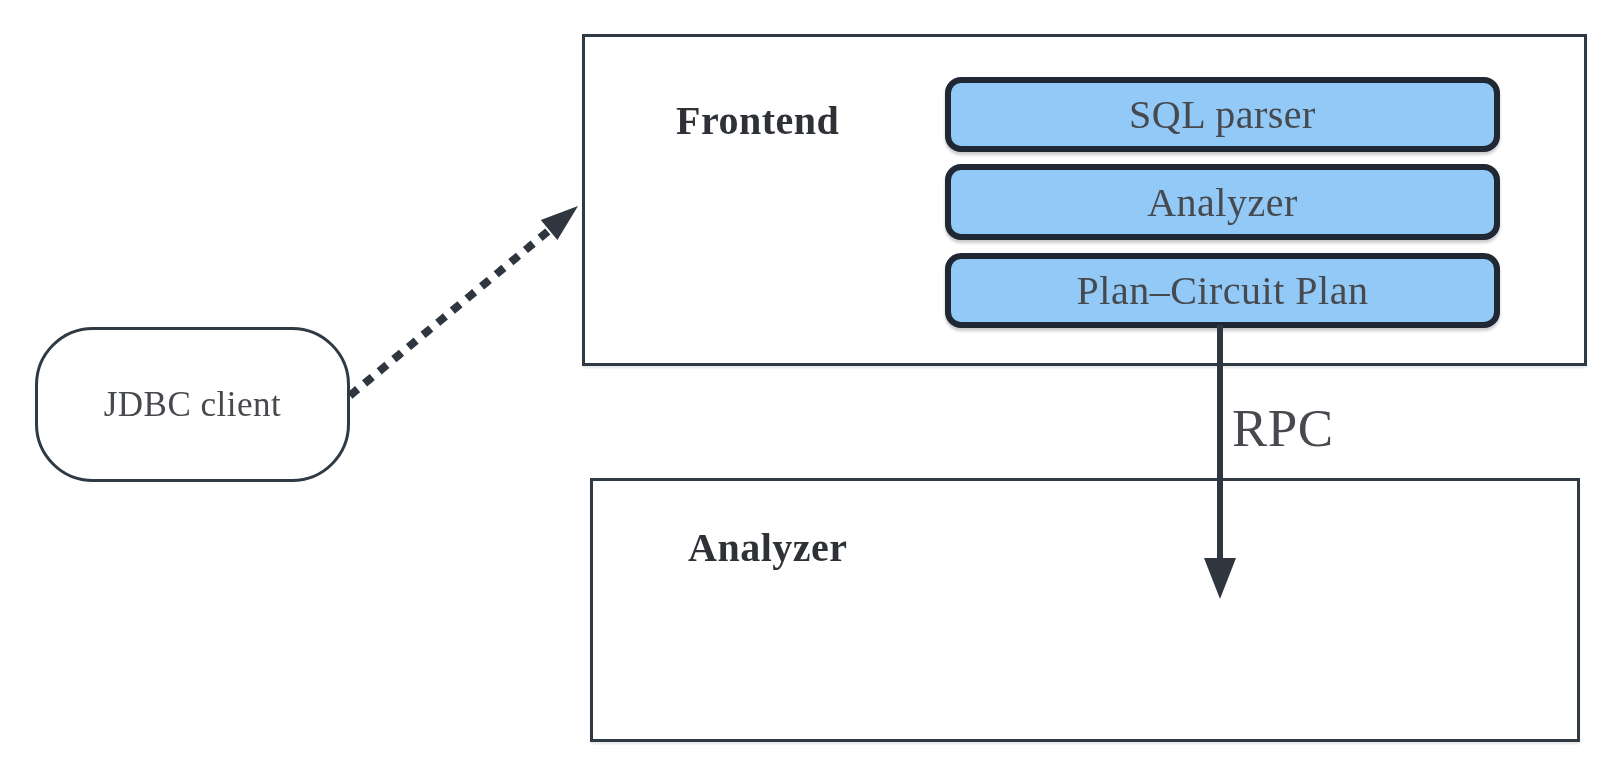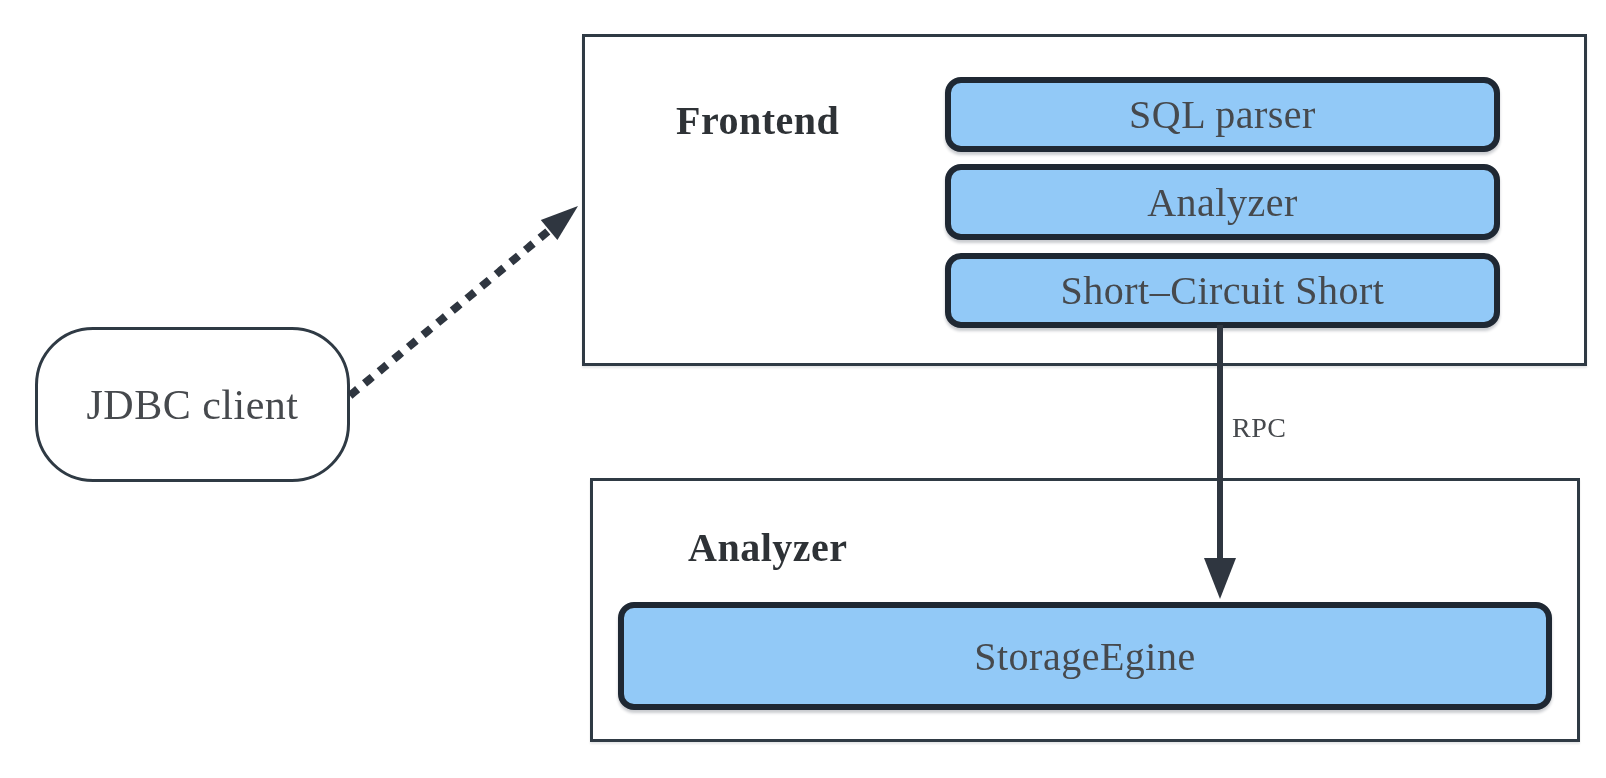--- a/index.html
+++ b/index.html
@@ -69,31 +69,31 @@
   
   .stadium {
     position: absolute;
     left: 35px; top: 327px; width: 315px; height: 155px;
     background: #ffffff;
     border: 3px solid var(--container-border);
     border-radius: 58px;
     display: flex;
     align-items: center;
     justify-content: center;
-    font-size: 42px;
+    font-size: 35px;
     color: var(--label-text);
     white-space: nowrap;
     letter-spacing: 0.5px;
   }
 
   
   .edge-label {
     position: absolute;
     left: 1232px; top: 406px;
-    font-size: 28px;
+    font-size: 53px;
     color: var(--label-text);
     line-height: 44px;
     white-space: nowrap;
     letter-spacing: 0.5px;
   }
 
   
   svg.arrows {
     position: absolute;
     left: 0; top: 0;
@@ -111,23 +111,22 @@
   <div class="group group-frontend">
     <div class="group-label">Frontend</div>
   </div>
 
   <div class="group group-backend">
     <div class="group-label">Analyzer</div>
   </div>
 
   <div class="node node-sql">SQL parser</div>
   <div class="node node-analyzer">Analyzer</div>
-  <div class="node node-short">Short–Circuit Short</div>
+  <div class="node node-short">Plan–Circuit Plan</div>
 
-  <div class="node node-storage">StorageEgine</div>
 
   <div class="stadium">JDBC client</div>
 
   <div class="edge-label">RPC</div>
 
   <svg class="arrows" viewBox="0 0 1606 778">
 
     <g>
       <line x1="353" y1="393" x2="552" y2="228" stroke-width="8" stroke-dasharray="2 17" stroke-linecap="square"></line>
       <polygon points="578,206 557.4,240.1 540.8,220.1"></polygon>

